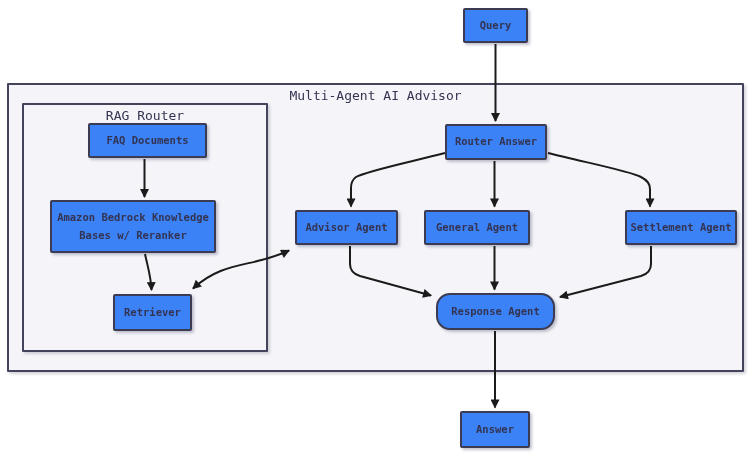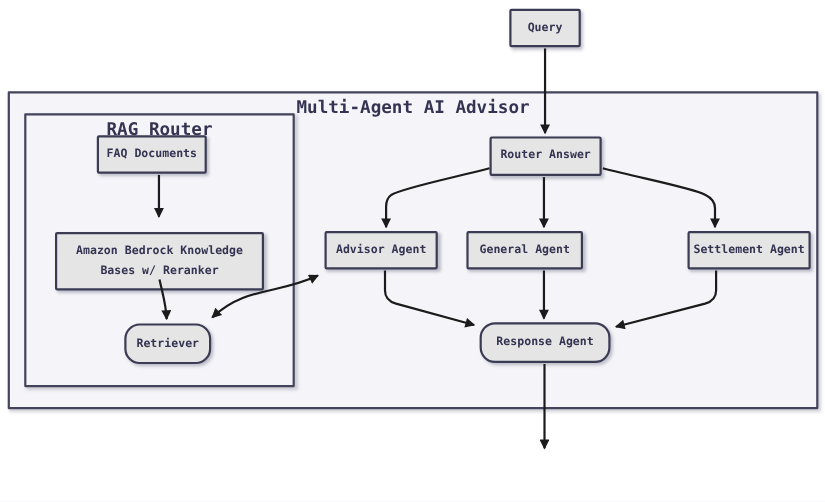--- a/index.html
+++ b/index.html
@@ -17,49 +17,49 @@
     background:#f5f5f9;
     border:2px solid #43435c;
     border-radius:1px;
     box-shadow:2px 2px 3px rgba(130,130,150,0.35);
     z-index:1;
   }
   .container-title{
     position:absolute;
     top:3px;left:0;right:0;
     text-align:center;
-    font-size:16px;
-    font-weight:bold;
+    font-size:13px;
+    font-weight:normal;
     color:#343452;
     z-index:2;
   }
 
   
   .node{
     position:absolute;
-    background:#e5e5e5;
+    background:#3b82f6;
     border:2px solid #3b3b54;
     border-radius:2px;
     box-shadow:2px 2px 3px rgba(120,120,145,0.45);
     display:flex;align-items:center;justify-content:center;
     text-align:center;
     font-size:10.5px;
     font-weight:bold;
     color:#343452;
     z-index:3;
     box-sizing:border-box;
   }
   .node .label{white-space:pre-line;line-height:1.65;}
 
   
   .n-query     {left:463px;top:8px;  width:65px; height:35px;}
   .n-router    {left:445px;top:124px;width:102px;height:36px;}
-  .n-faq       {left:88px; top:123px;width:100px;height:35px;}
-  .n-bedrock   {left:50px; top:200px;width:190px;height:53px;margin-top:11px;}
-  .n-retriever {left:113px;top:294px;width:79px; height:37px;border-radius:14px;}
+  .n-faq       {left:88px; top:123px;width:119px;height:35px;}
+  .n-bedrock   {left:50px; top:200px;width:166px;height:53px;}
+  .n-retriever {left:113px;top:294px;width:79px; height:37px;}
   .n-advisor   {left:295px;top:210px;width:103px;height:35px;}
   .n-general   {left:424px;top:210px;width:106px;height:35px;}
   .n-settlement{left:587px;top:210px;width:112px;height:35px;margin-left:38px;}
   .n-response  {left:436px;top:293px;width:119px;height:37px;border-radius:14px;}
   .n-answer    {left:460px;top:411px;width:70px; height:37px;}
 
   
   .c-outer{left:7px; top:83px; width:733px;height:285px;}
   .c-rag  {left:22px;top:103px;width:242px;height:245px;}
 
@@ -115,20 +115,23 @@
   </div>
 
   <div class="node n-settlement">
     <span class="label">Settlement Agent</span>
   </div>
 
   <div class="node n-response">
     <span class="label">Response Agent</span>
   </div>
 
+  <div class="node n-answer">
+    <span class="label">Answer</span>
+  </div>
 
   <svg class="edges" width="750" height="456" viewBox="0 0 750 456">
     <defs>
       <marker id="ah" viewBox="0 0 10 10" refX="8.8" refY="5" markerUnits="userSpaceOnUse" markerWidth="11" markerHeight="9" orient="auto-start-reverse">
         <path d="M0,0 L10,5 L0,10 Z" fill="#1b1b1b"></path>
       </marker>
     </defs>
 
     <path class="edge" d="M495.5,44 L495.5,121" marker-end="url(#ah)"></path>
 

